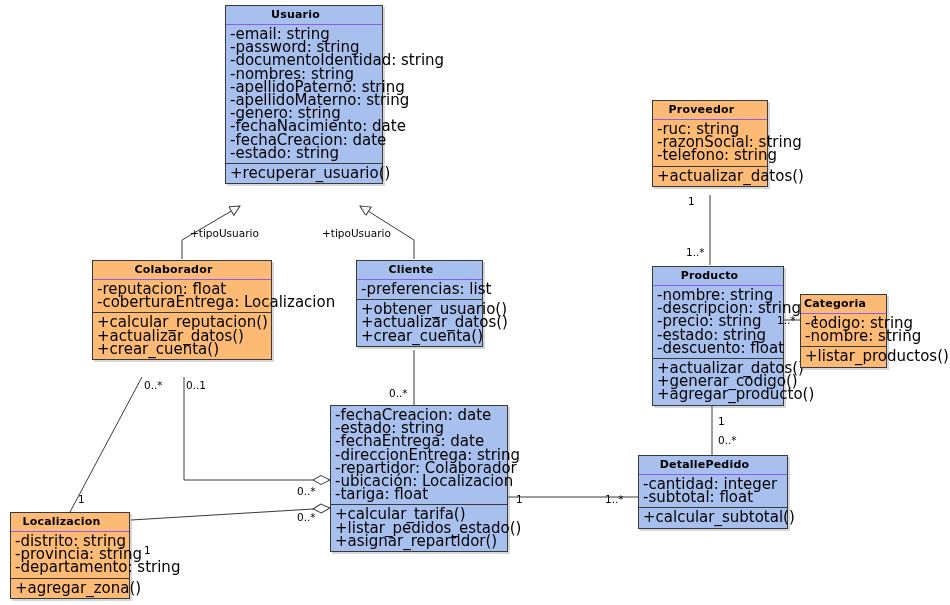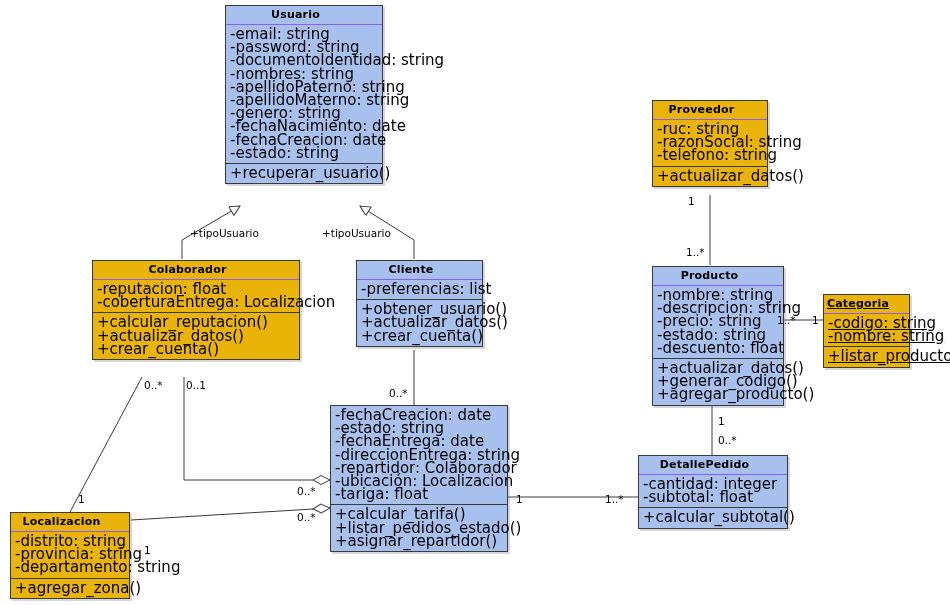--- a/index.html
+++ b/index.html
@@ -25,21 +25,21 @@
     position: absolute;
     left: 0; top: 0;
     width: 950px;
     height: 605px;
     pointer-events: none;
   }
   .uml-class {
     position: absolute;
     border: 1px solid #3a3a3a;
     box-sizing: border-box;
-    background: #eab308;
+    background: #fdba74;
     box-shadow: 2px 2px 0 rgba(140,140,140,0.35);
   }
   .uml-class.blue { background: #a8c0ee; }
   .uml-class.blue .cls-name,
   .uml-class.blue .cls-compartment { background: #a8c0ee; }
   .cls-name {
     text-align: center;
     font-size: 11px;
     font-weight: bold;
     color: #000;
@@ -131,21 +131,21 @@
     <div class="cls-compartment">
       <div class="row">-ruc: string</div>
       <div class="row">-razonSocial: string</div>
       <div class="row">-telefono: string</div>
     </div>
     <div class="cls-compartment">
       <div class="row">+actualizar_datos()</div>
     </div>
   </div>
 
-  <div class="uml-class" style="left:92px; top:260px; width:208px;">
+  <div class="uml-class" style="left:92px; top:260px; width:180px;">
     <div class="cls-name">Colaborador</div>
     <div class="cls-compartment">
       <div class="row">-reputacion: float</div>
       <div class="row">-coberturaEntrega: Localizacion</div>
     </div>
     <div class="cls-compartment">
       <div class="row">+calcular_reputacion()</div>
       <div class="row">+actualizar_datos()</div>
       <div class="row">+crear_cuenta()</div>
     </div>
@@ -172,21 +172,21 @@
       <div class="row">-estado: string</div>
       <div class="row">-descuento: float</div>
     </div>
     <div class="cls-compartment">
       <div class="row">+actualizar_datos()</div>
       <div class="row">+generar_codigo()</div>
       <div class="row">+agregar_producto()</div>
     </div>
   </div>
 
-  <div class="uml-class" style="left:823px; top:294px; width:87px;text-decoration:underline;">
+  <div class="uml-class" style="left:800px; top:294px; width:87px;">
     <div class="cls-name">Categoria</div>
     <div class="cls-compartment">
       <div class="row">-codigo: string</div>
       <div class="row">-nombre: string</div>
     </div>
     <div class="cls-compartment">
       <div class="row">+listar_productos()</div>
     </div>
   </div>
 

